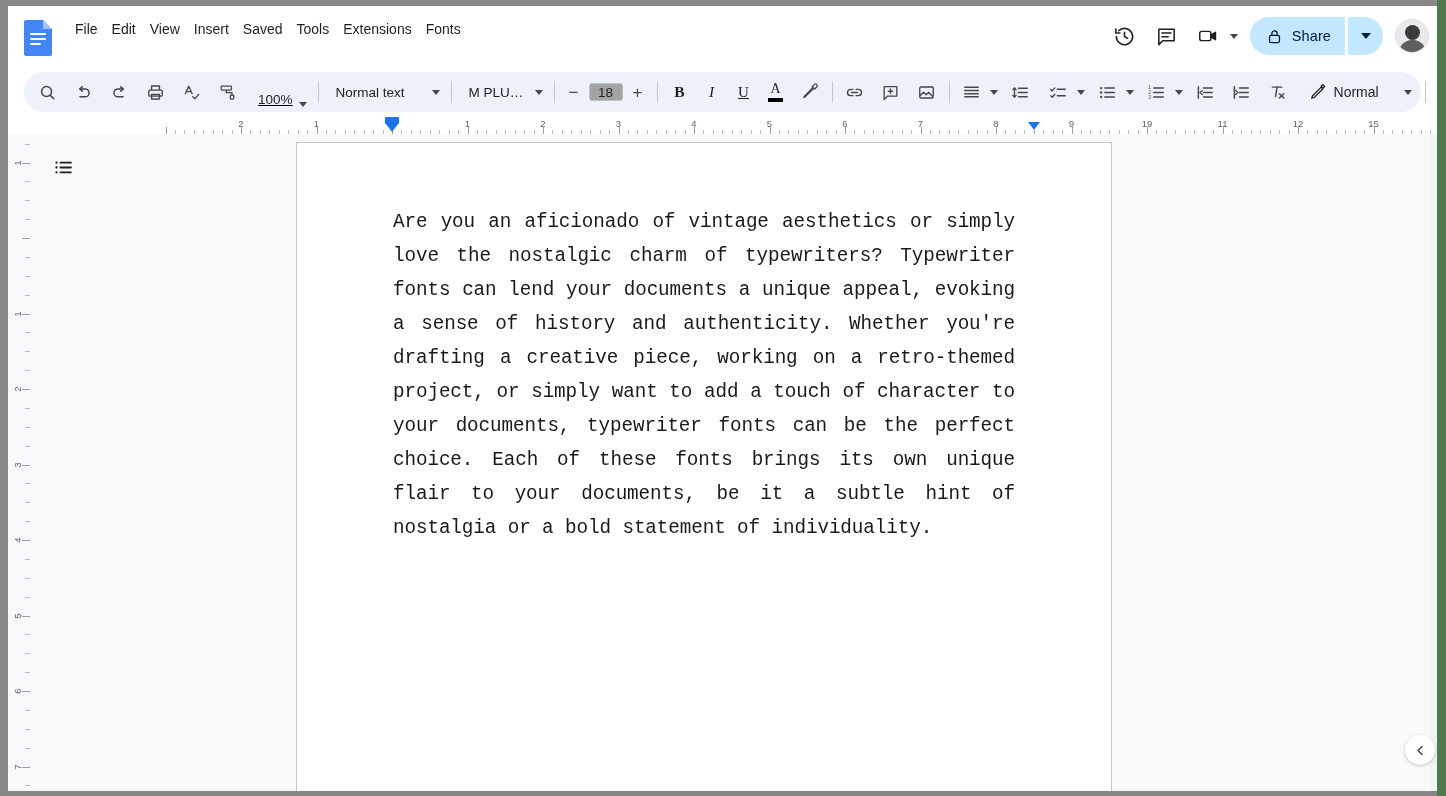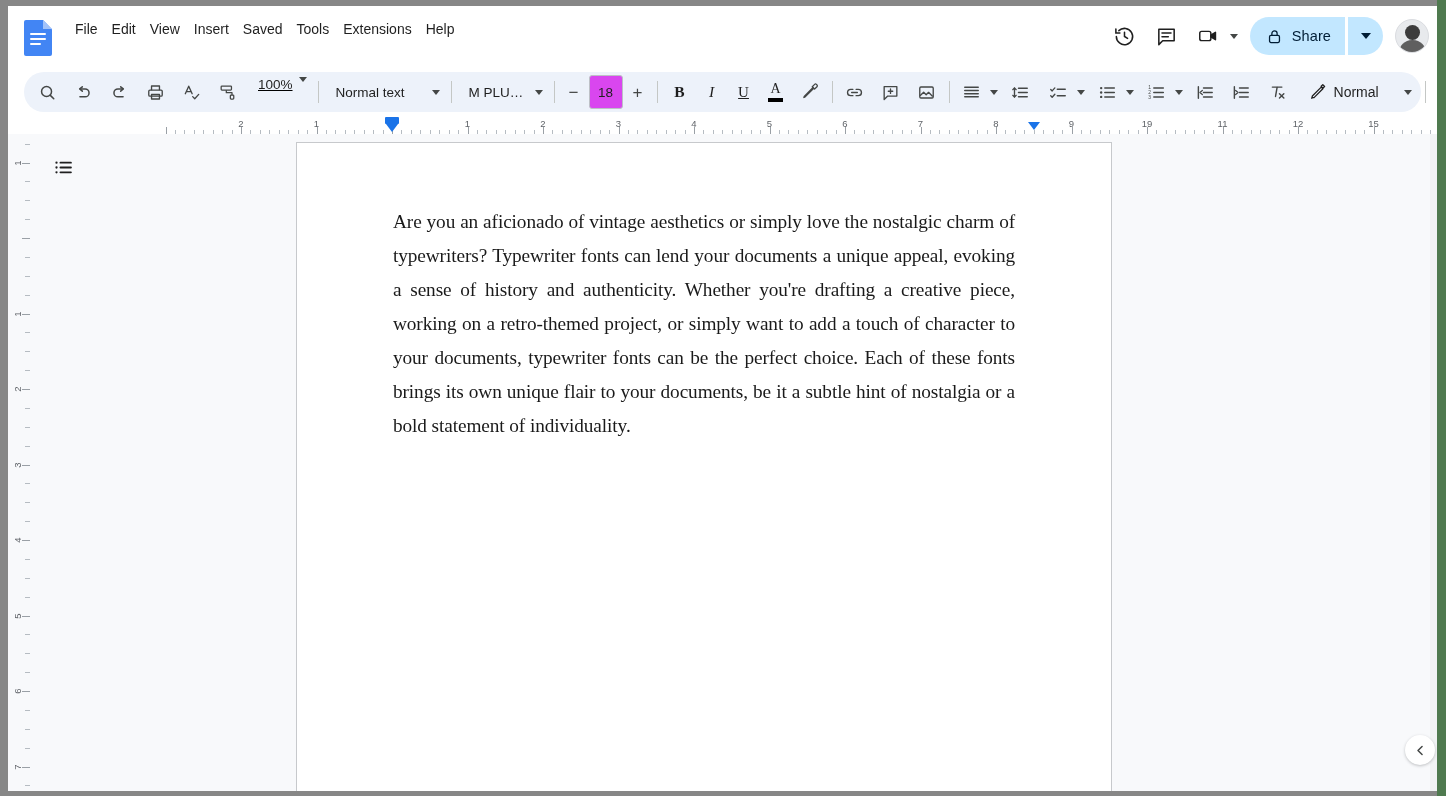--- a/index.html
+++ b/index.html
@@ -116,43 +116,43 @@
     display:flex; align-items:center; padding:0 8px;
     position:relative;
   }
   .tb {
     height:30px; min-width:30px; border-radius:4px;
     display:flex; align-items:center; justify-content:center;
     color:#444746; cursor:pointer; flex:none;
   }
   .tb-sep{width:1px;height:22px;background:#c4c7c5;margin:0 7px;flex:none;}
   .zoom-box{
-    display:flex;align-items:flex-start;gap:2px;height:30px;padding:0 4px 0 8px;
+    display:flex;align-items:flex-end;gap:2px;height:30px;padding:0 4px 0 8px;
     border-radius:4px;cursor:pointer;text-decoration:underline;
   }
   .zoom-val{font-size:13.5px;color:#1f1f1f;}
   .caret-tb{width:0;height:0;border-left:4px solid transparent;border-right:4px solid transparent;border-top:5px solid #444746;margin-left:4px;}
   .style-box{
     display:flex;align-items:center;height:30px;padding:0 4px 0 10px;
     border-radius:4px;cursor:pointer;min-width:118px;justify-content:space-between;
   }
   .style-val{font-size:13.5px;color:#1f1f1f;}
   .font-box{
     display:flex;align-items:center;height:30px;padding:0 4px 0 10px;
     border-radius:4px;cursor:pointer;min-width:88px;justify-content:space-between;
   }
   .font-val{font-size:13.5px;color:#1f1f1f;white-space:nowrap;}
   .size-group{display:flex;align-items:center;gap:3px;}
   .size-btn{
     width:24px;height:24px;border-radius:50%;display:flex;align-items:center;
     justify-content:center;color:#444746;font-size:17px;cursor:pointer;line-height:1;
   }
   .size-input{
-    width:34px;height:34px;border:1px solid #bdc1c6;border-radius:3px;
-    background:#d946ef;text-align:center;font-size:13.5px;color:#1f1f1f;
+    width:34px;height:18px;border:1px solid #bdc1c6;border-radius:3px;
+    background:#a3a3a3;text-align:center;font-size:13.5px;color:#1f1f1f;
     font-family:"Liberation Sans",sans-serif; outline:none;
   }
   .bold-i{font-size:15.5px;font-weight:bold;color:#1f1f1f;font-family:"Liberation Serif",serif;}
   .ital-i{font-size:15.5px;font-style:italic;color:#1f1f1f;font-family:"Liberation Serif",serif;}
   .und-i{font-size:15px;color:#1f1f1f;text-decoration:underline;font-family:"Liberation Serif",serif;}
   .textcolor-i{display:flex;flex-direction:column;align-items:center;line-height:1;}
   .textcolor-i .letter{font-size:14px;color:#1f1f1f;font-family:"Liberation Serif",serif;}
   .textcolor-i .bar{width:15px;height:4px;background:#000000;margin-top:2px;}
   .editing-box{
     display:flex;align-items:center;height:32px;border-radius:16px;padding:0 6px 0 8px;
@@ -209,21 +209,21 @@
     background:#ffffff; border:1px solid #c7c9cc;
   }
   .doc-heading{
     margin-top:96px; text-align:center;
     font-family:"DejaVu Sans Mono","Liberation Mono",monospace;
     font-size:38px; font-weight:bold; color:#a52212;
     letter-spacing:1.2px;
   }
   .doc-body{
     margin:62px 96px 0 96px;
-    font-family:Liberation Serif, serif;
+    font-family:Liberation Mono, monospace;
     font-size:19.3px; line-height:34px; color:#1a1a1a;
     text-align:justify; letter-spacing:-0.1px;
   }
   .collapse-fab{
     position:absolute; right:-14px; bottom:28px;
     width:30px;height:30px;border-radius:50%;background:#ffffff;
     box-shadow:0 1px 3px rgba(60,64,67,.3);
     display:flex;align-items:center;justify-content:center;cursor:pointer;
     color:#444746; z-index:40;
   }
@@ -256,21 +256,21 @@
       <div class="title-block">
 
         <div class="menubar">
           <span>File</span>
           <span>Edit</span>
           <span>View</span>
           <span>Insert</span>
           <span>Saved</span>
           <span>Tools</span>
           <span>Extensions</span>
-          <span>Help</span>
+          <span>Fonts</span>
         </div>
       </div>
 
       <div class="header-right">
         <div class="hdr-btn">
           <svg width="23" height="23" viewBox="0 0 24 24" fill="none" stroke="#1f1f1f" stroke-width="1.6" stroke-linecap="round">
             <path d="M3.5 12a8.5 8.5 0 1 0 2.6-6.1"></path>
             <path d="M3 4.2v4.2h4.2"></path>
             <path d="M12 7.6V12l3.2 2"></path>
           </svg>

